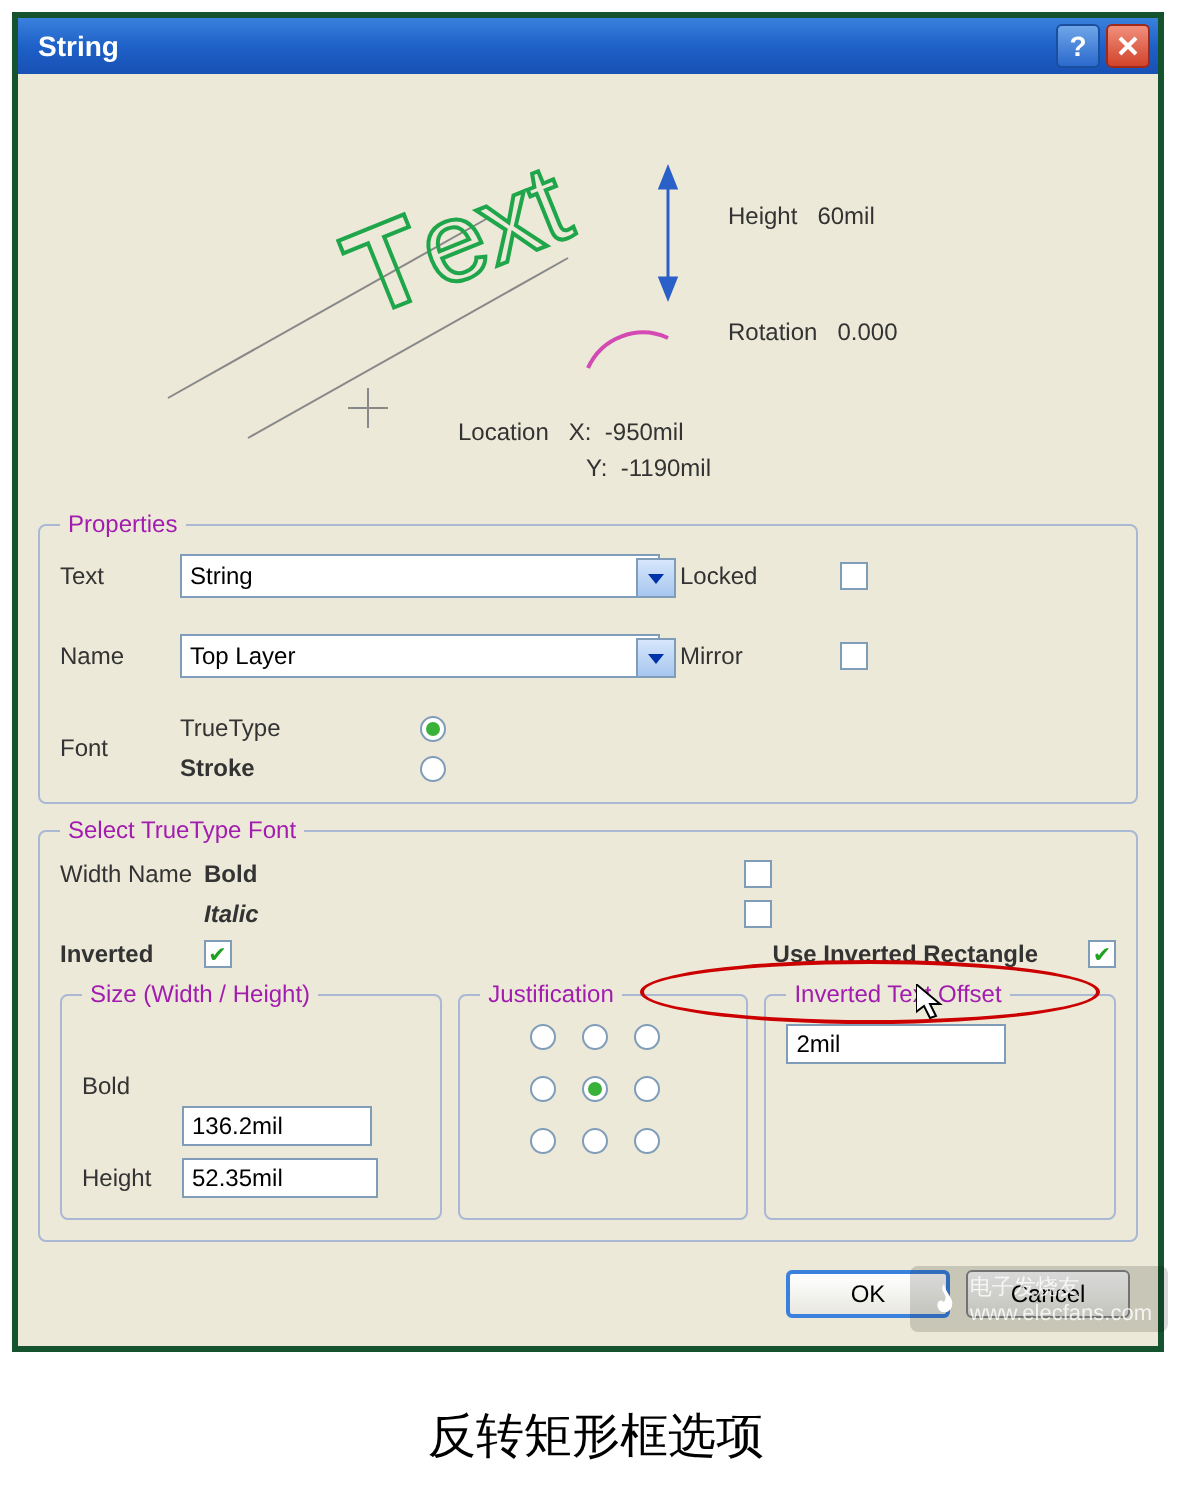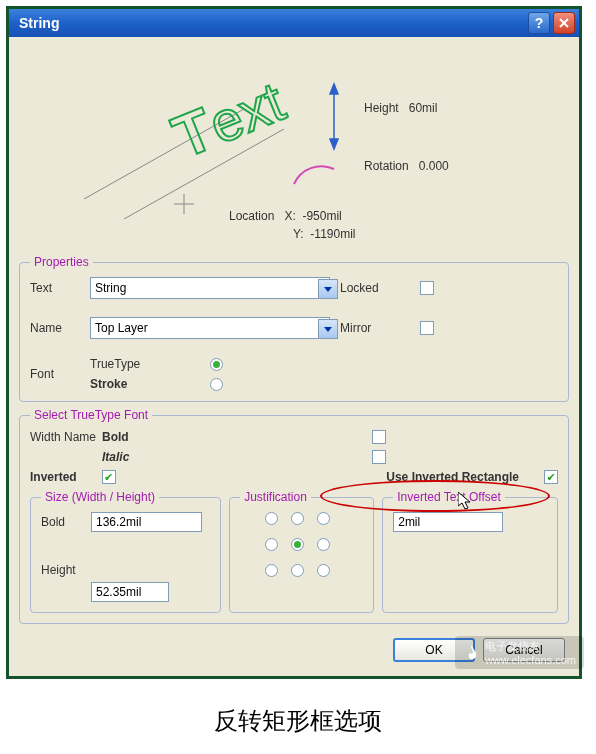--- a/index.html
+++ b/index.html
@@ -152,23 +152,23 @@
 
       <svg class="cursor-arrow" style="left:438px; top:70px;" viewBox="0 0 16 20">
         <polygon points="0,0 0,14 4,11 7,17 10,16 7,10 12,10" fill="#fff" stroke="#000" stroke-width="1"></polygon>
       </svg>
 
       <div class="subfields">
         <fieldset style="flex:1.1">
           <legend>Size (Width / Height)</legend>
           <div style="display:grid; grid-template-columns:50px 1fr; row-gap:6px; align-items:center;">
             <span class="lbl">Bold</span>
-            <input class="txt" style="width: 111px;" value="136.2mil">
+            <input class="txt" style="width: 95px; margin-top: 41px;" value="136.2mil">
             <span class="lbl">Height</span>
-            <input class="txt" style="width: 78px; margin-top: 44px;" value="52.35mil">
+            <input class="txt" style="width: 98px;" value="52.35mil">
           </div>
         </fieldset>
 
         <fieldset style="flex:0.8">
           <legend>Justification</legend>
           <div class="jgrid">
             <span class="rdo"></span>
             <span class="rdo"></span>
             <span class="rdo"></span>
             <span class="rdo"></span>

